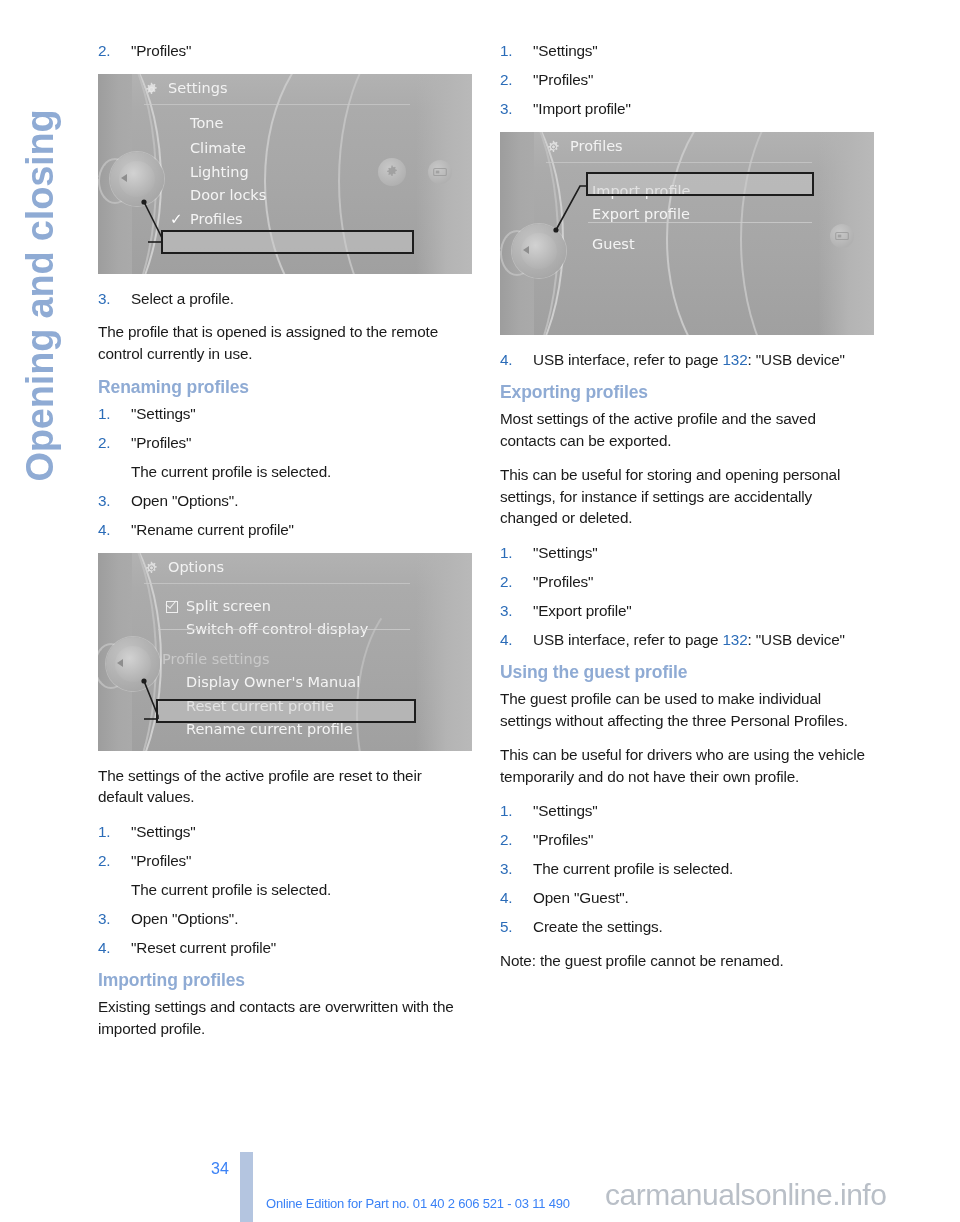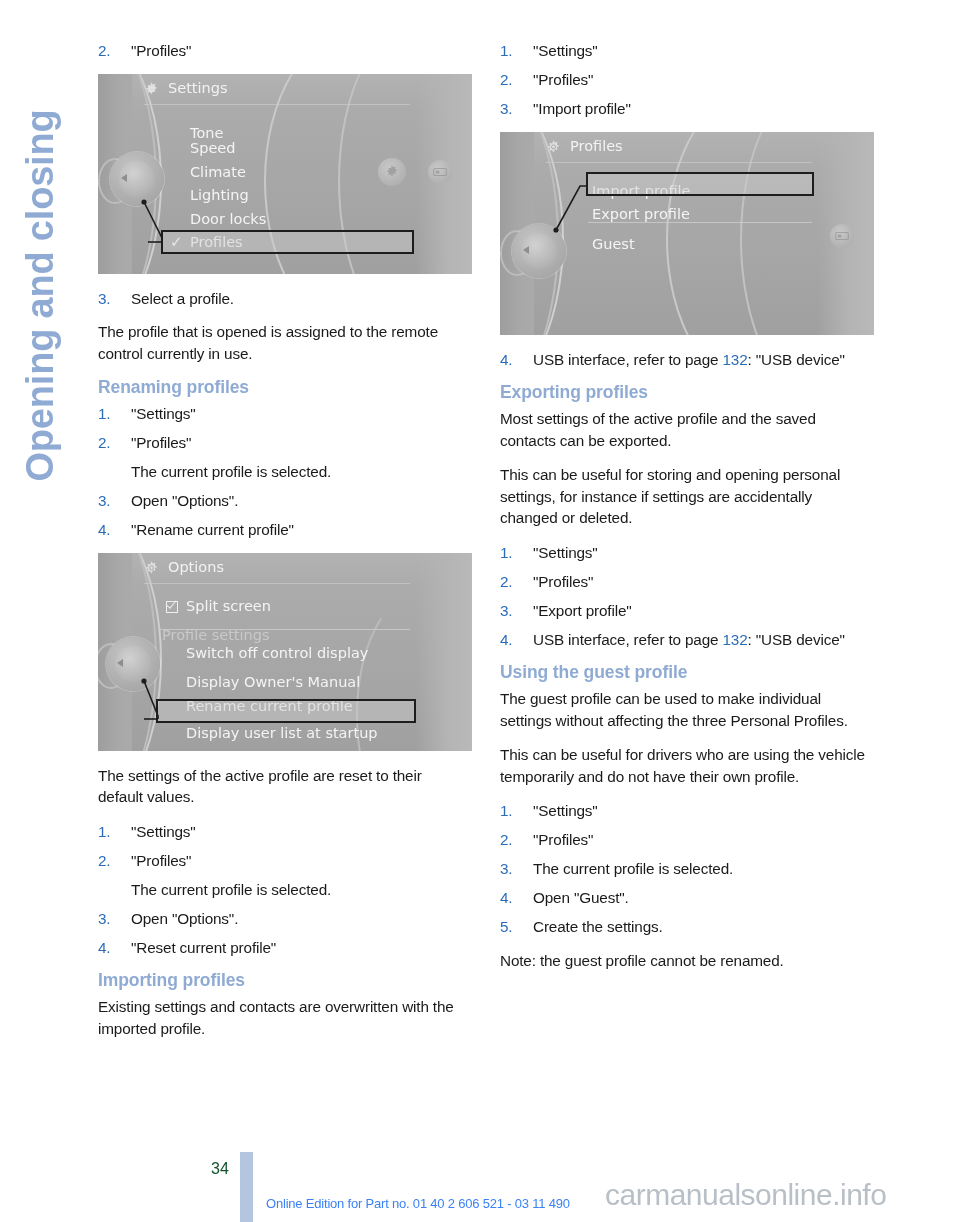--- a/index.html
+++ b/index.html
@@ -181,21 +181,21 @@
   
   .ricon{
     position:absolute;width:28px;height:28px;border-radius:50%;
     background:radial-gradient(circle at 40% 35%,#c8c8c8,#b0b0b0 75%,#a8a8a8 100%);
     display:flex;align-items:center;justify-content:center;
   }
   .ricon.sm{width:24px;height:24px;}
   .ricon .glyph{opacity:.8;}
   .pagenum{
     position:absolute;left:211px;top:1160px;
-    font-size:16px;color:#14532d;
+    font-size:16px;color:#3b82f6;
   }
   .footbar{
     position:absolute;left:240px;top:1152px;width:13px;height:70px;
     background:#b4c5e0;
   }
   .footline{
     position:absolute;left:266px;top:1196px;
     font-size:13px;color:#3b82f6;letter-spacing:-0.2px;white-space:nowrap;
   }
   .watermark{
@@ -233,25 +233,22 @@
       <div class="idh">
         <svg class="gear" viewBox="0 0 24 24">
           <path fill="none" stroke="#f0f0f0" stroke-width="2" d="M12 8.5a3.5 3.5 0 1 0 0 7 3.5 3.5 0 0 0 0-7z"></path>
           <path fill="#f0f0f0" d="M11 1h2l.4 2.2 1.8.8 1.9-1.2 1.4 1.4-1.2 1.9.8 1.8 2.2.4v2l-2.2.4-.8 1.8 1.2 1.9-1.4 1.4-1.9-1.2-1.8.8L13 19h-2l-.4-2.2-1.8-.8-1.9 1.2-1.4-1.4 1.2-1.9-.8-1.8L3.7 12v-2l2.2-.4.8-1.8-1.2-1.9 1.4-1.4 1.9 1.2 1.8-.8z" opacity=".85"></path>
         </svg>
         <span class="title">Settings</span>
       </div>
       <div class="idh-rule"></div>
 
       <div class="idlist">
-        <div class="idrow" style="top:14px">
+        <div class="idrow" style="top:4px">
             <span class="lbl" style="left:92px">Tone</span>
-          </div>
-        <div class="idrow" style="top:6px">
-            <span class="lbl" style="left:92px">Speed</span>
           </div>
         <div class="idrow" style="top:6px">
             <span class="lbl" style="left:92px">Climate</span>
           </div>
         <div class="idrow" style="top:6px">
             <span class="lbl" style="left:92px">Lighting</span>
           </div>
         <div class="idrow" style="top:6px">
             <span class="lbl" style="left:92px">Door locks</span>
           </div>
@@ -321,28 +318,31 @@
         </svg>
         <span class="title">Options</span>
       </div>
       <div class="idh-rule"></div>
 
       <div class="idlist">
         <div class="idrow" style="top:8px">
           <span class="cbox" style="left:68px"></span>
           <span class="lbl" style="left:88px">Split screen</span>
         </div>
+        <div class="idrow" style="top:8px">
+            <span class="lbl" style="left:88px">Switch off control display</span>
+          </div>
         <div class="idrow dim" style="top:14px">
             <span class="lbl" style="left:64px">Profile settings</span>
           </div>
-        <div class="idrow" style="top:8px">
-            <span class="lbl" style="left:88px">Switch off control display</span>
-          </div>
         <div class="idrow" style="top:14px">
             <span class="lbl" style="left:88px">Display Owner's Manual</span>
+          </div>
+        <div class="idrow" style="top:14px">
+            <span class="lbl" style="left:88px">Reset current profile</span>
           </div>
         <div class="idrow" style="top:14px">
             <span class="lbl" style="left:88px">Rename current profile</span>
           </div>
         <div class="idrow" style="top:18px">
 
           <span class="lbl" style="left:88px">Display user list at startup</span>
         </div>
       </div>
 

